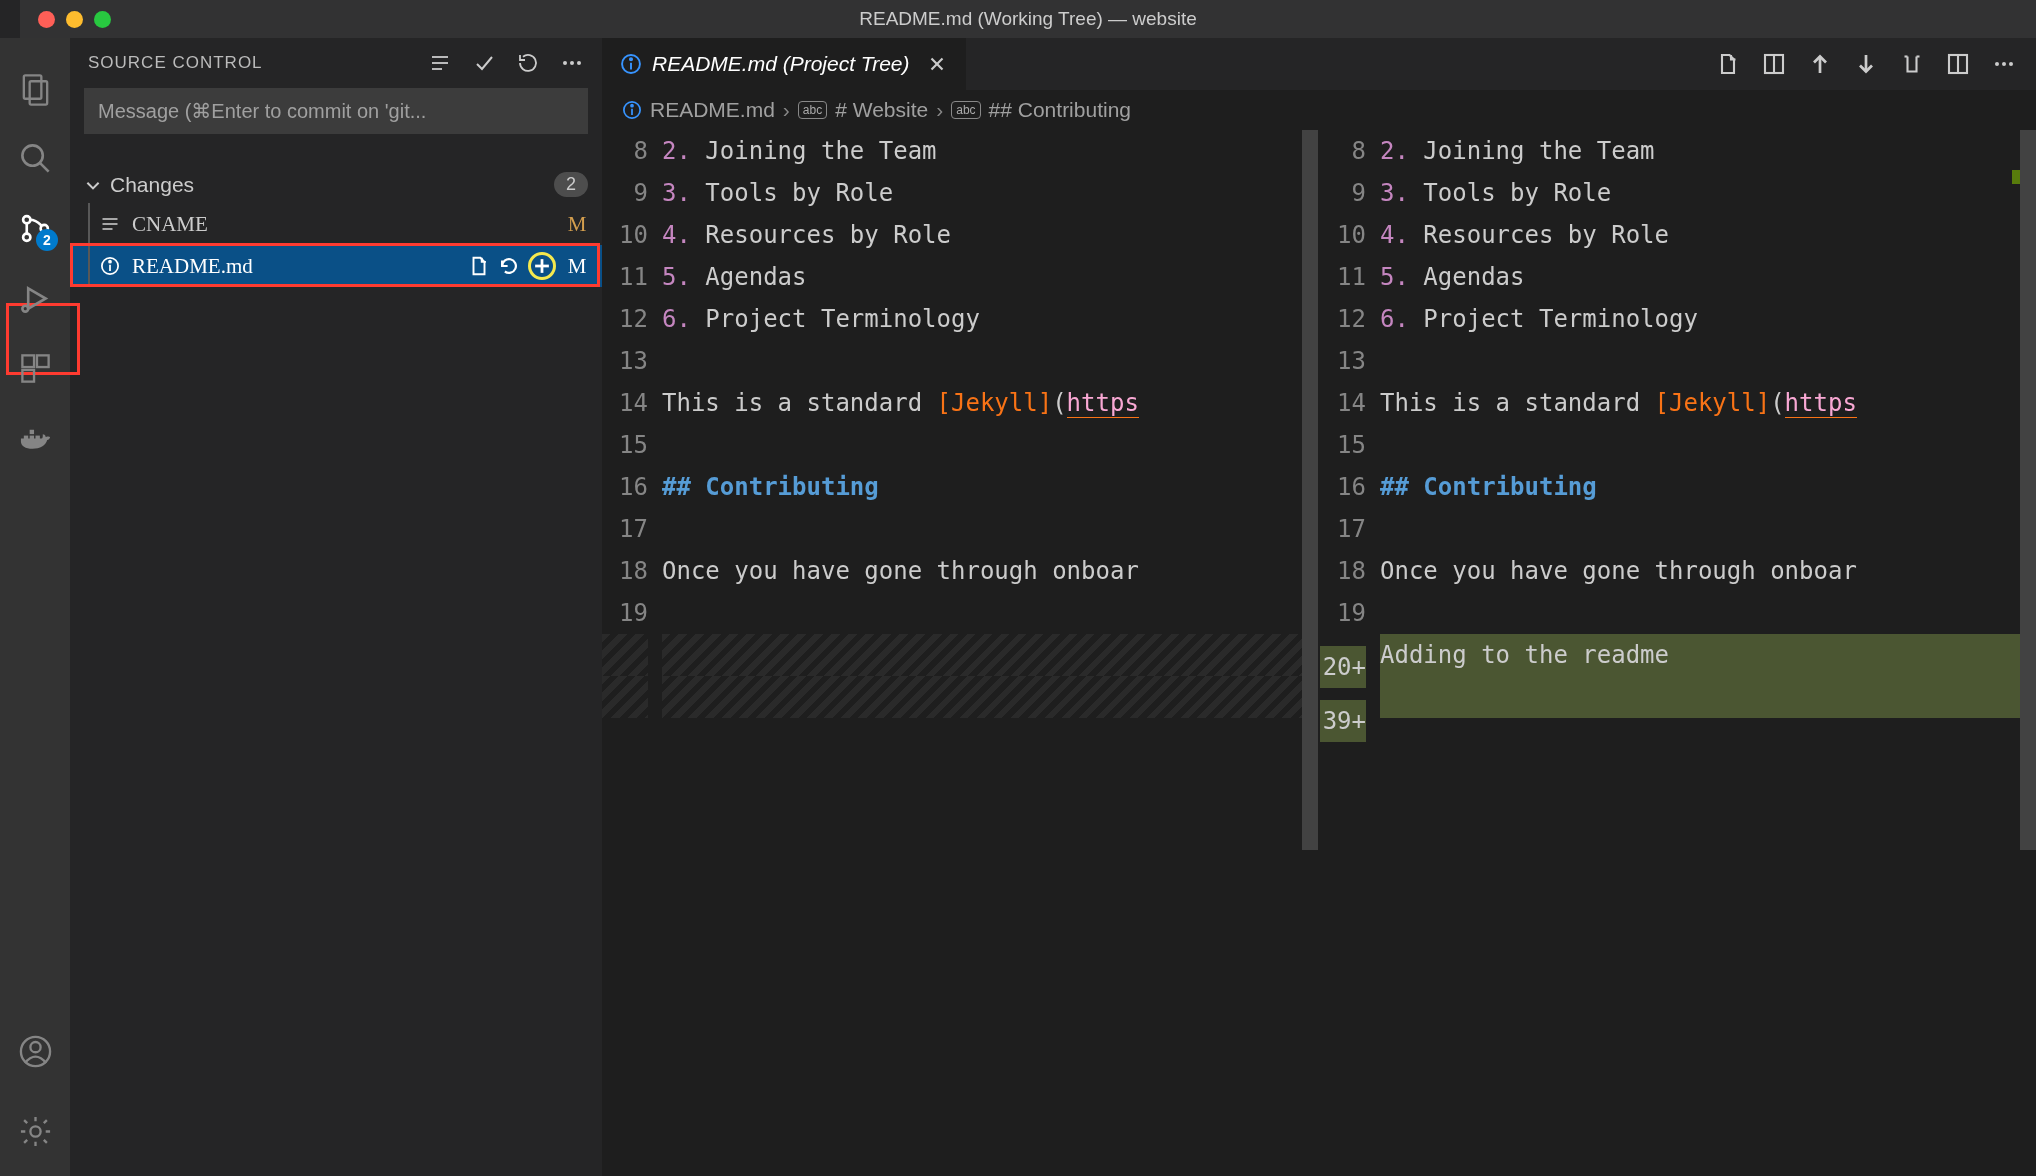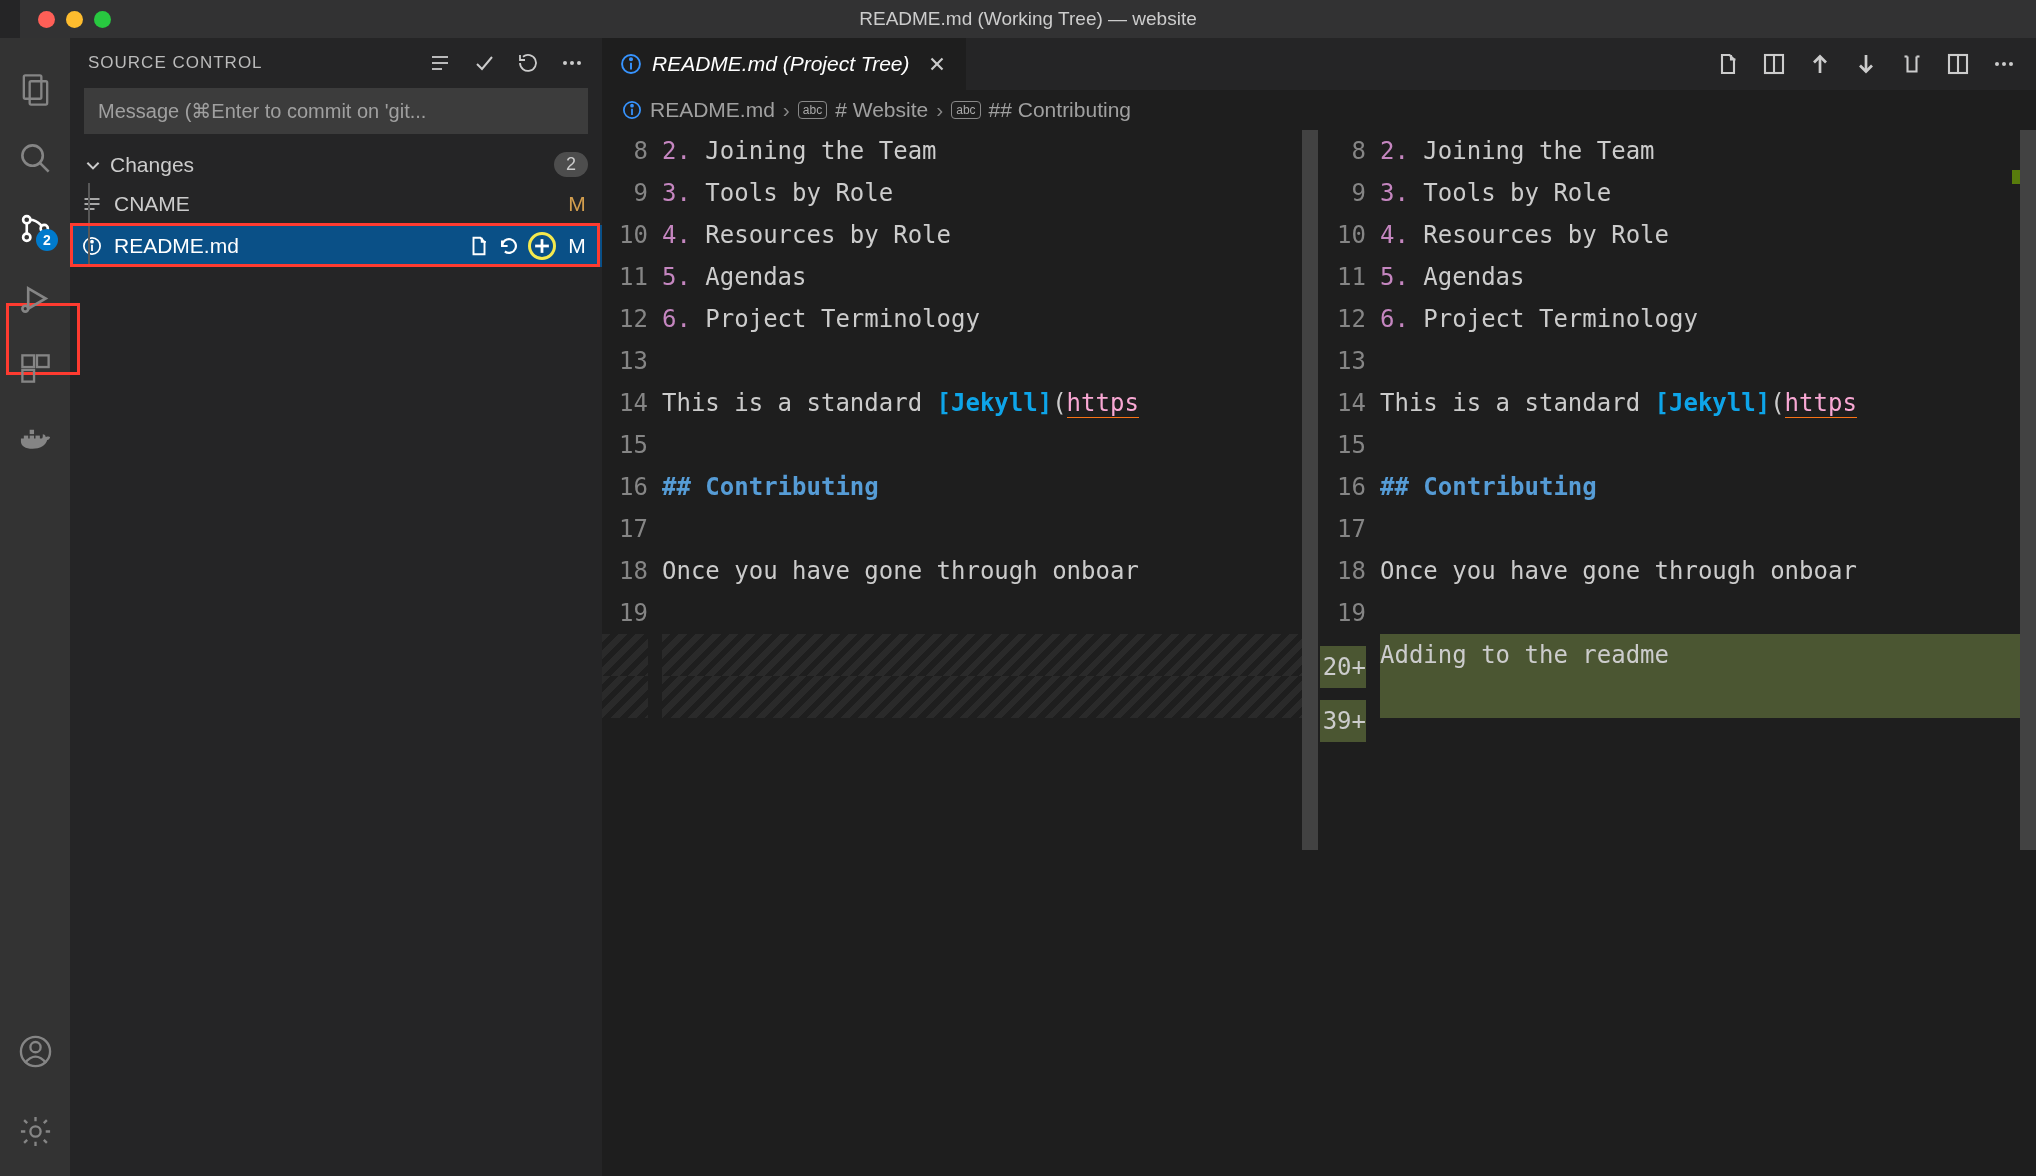--- a/index.html
+++ b/index.html
@@ -128,36 +128,38 @@
   outline: none;
 }
 .commit-input::placeholder { color: #a0a0a0; }
 .changes-header {
   display: flex;
   align-items: center;
   padding: 6px 14px;
   font-size: 21px;
   color: #cccccc;
   gap: 8px;
+  margin-top: 20px;
 }
 .chevron { width: 18px; height: 18px; }
 .changes-badge {
   margin-left: auto;
   background: #4d4d4d;
   border-radius: 14px;
   padding: 2px 12px;
   font-size: 18px;
 }
 .file-row {
   display: flex;
   align-items: center;
-  padding: 0 14px 0 12px;
+  padding: 0 14px 0 30px;
   height: 42px;
   font-size: 21px;
   position: relative;
+  font-family: Liberation Serif, serif;
 }
 .file-row .indent-bar {
   position: absolute;
   left: 18px;
   top: 0;
   bottom: 0;
   width: 2px;
   background: #585858;
 }
 .file-row.selected { background: #0a5087; color: #ffffff; }
@@ -253,21 +255,21 @@
   text-align: right;
   color: #858585;
   padding-right: 14px;
   line-height: 42px;
 }
 .code-lines { flex: 1; line-height: 42px; white-space: pre; overflow:hidden; }
 .line { height: 42px; }
 .gline { height: 42px; }
 .tok-num { color: #c586c0; }
 .tok-head { color: #569cd6; font-weight: 600; }
-.tok-link { color: #0ea5e9; font-weight: bold; }
+.tok-link { color: #f97316; }
 .tok-url { color: #f9a8d4; border-bottom: 1px solid #f97316; }
 .line.add { background: #4b5632; }
 .gutter .gline.add { background: #4b5632; color:#cccccc;margin-top:12px; }
 .line.hatch {
   background: repeating-linear-gradient(135deg, #2a2a2a 0 6px, #1e1e1e 6px 12px);
 }
 .gutter .gline.hatch { background: repeating-linear-gradient(135deg, #2a2a2a 0 6px, #1e1e1e 6px 12px); }
 .minimap {
   position: absolute;
   right: 16px;

